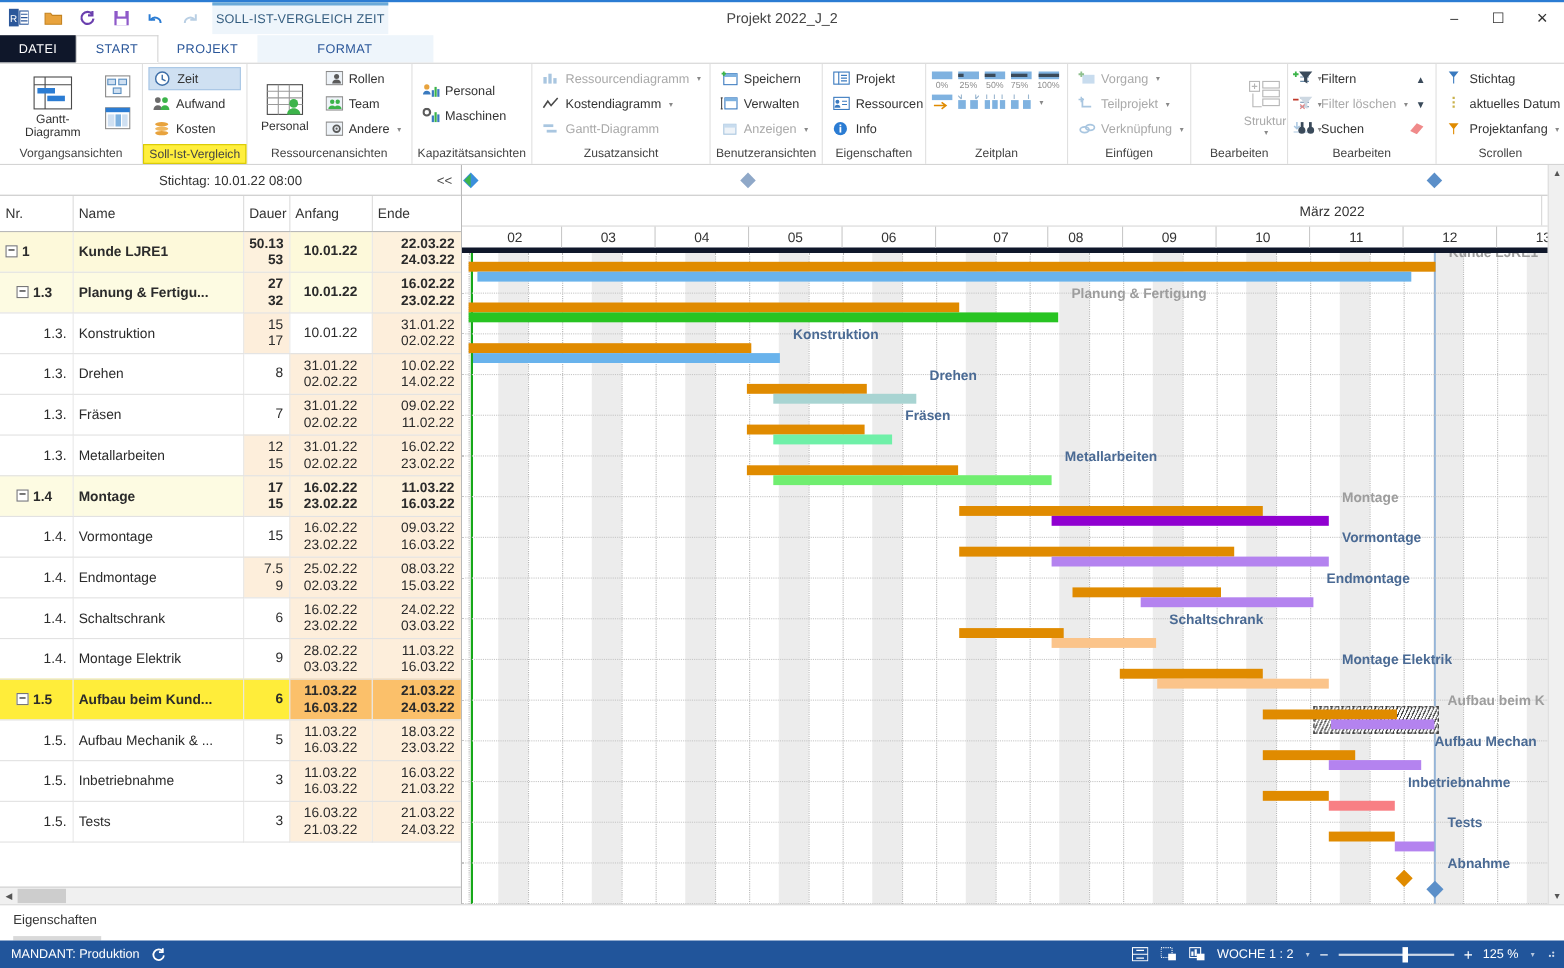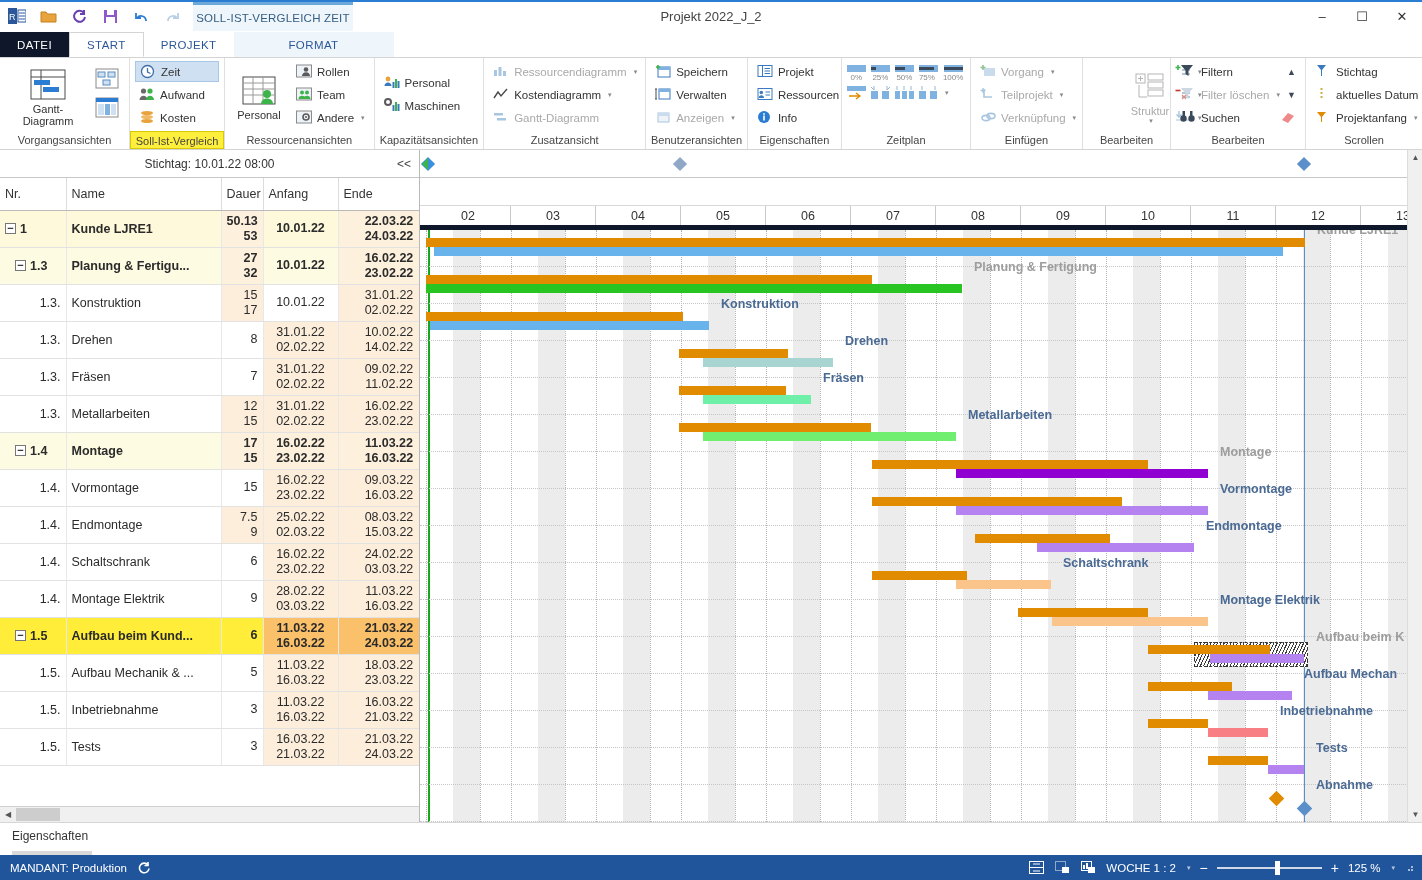--- a/index.html
+++ b/index.html
@@ -1015,28 +1015,29 @@
   </div>
 
   <div id="rightpane">
     <div id="tlmarkers">
         <div style="position: absolute; left: 3px; top: 9px; width: 10px; height: 10px; transform: rotate(45deg); background: rgb(58, 143, 220);"></div>
         <div style="position: absolute; left: 255px; top: 9px; width: 10px; height: 10px; transform: rotate(45deg); background: rgb(143, 168, 200);"></div>
         <div style="position: absolute; left: 879px; top: 9px; width: 10px; height: 10px; transform: rotate(45deg); background: rgb(91, 143, 201);"></div>
         <div style="position: absolute; left: 2px; top: 8px; width: 12px; height: 12px; background: rgb(60, 180, 74); clip-path: polygon(0px 50%, 50% 0px, 50% 100%);"></div>
       </div>
     <div id="monthrow">
+        <div class="mcell" style="left: 601px; width: 381px;">März 2022</div>
       </div>
     <div id="weekrow">
         <div class="wcell" style="left: 6px; width: 85px;">02</div>
         <div class="wcell" style="left: 91px; width: 85px;">03</div>
         <div class="wcell" style="left: 176px; width: 85px;">04</div>
         <div class="wcell" style="left: 261px; width: 85px;">05</div>
         <div class="wcell" style="left: 346px; width: 85px;">06</div>
-        <div class="wcell" style="left: 431px; width: 85px;">07</div>
+        <div class="wcell" style="left: 448px; width: 85px;">07</div>
         <div class="wcell" style="left: 516px; width: 85px;">08</div>
         <div class="wcell" style="left: 601px; width: 85px;">09</div>
         <div class="wcell" style="left: 686px; width: 85px;">10</div>
         <div class="wcell" style="left: 771px; width: 85px;">11</div>
         <div class="wcell" style="left: 856px; width: 85px;">12</div>
         <div class="wcell" style="left: 941px; width: 85px;">13</div>
       </div>
     <div id="chartbody">
         <div class="wkband" style="left: 33.2px; width: 26.35px;"></div>
         <div class="wkline" style="left: 59.55px;"></div>

